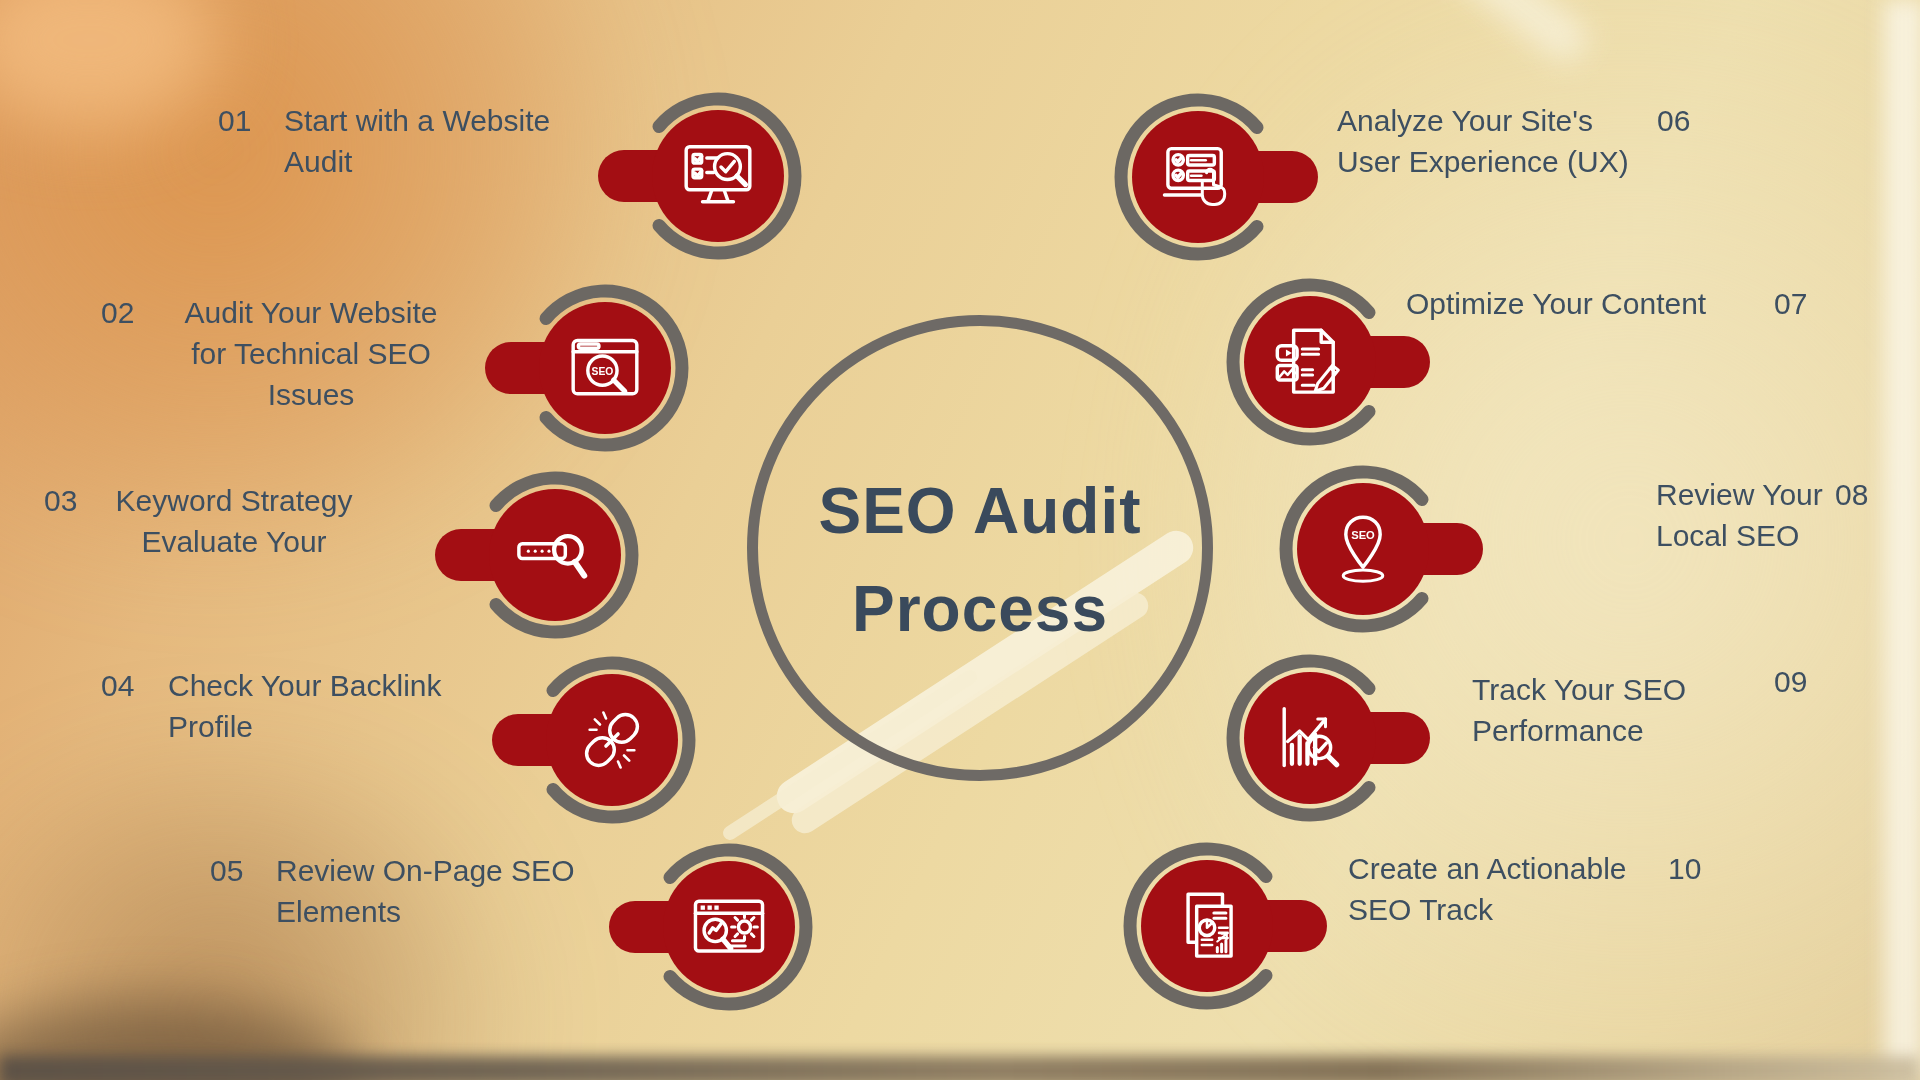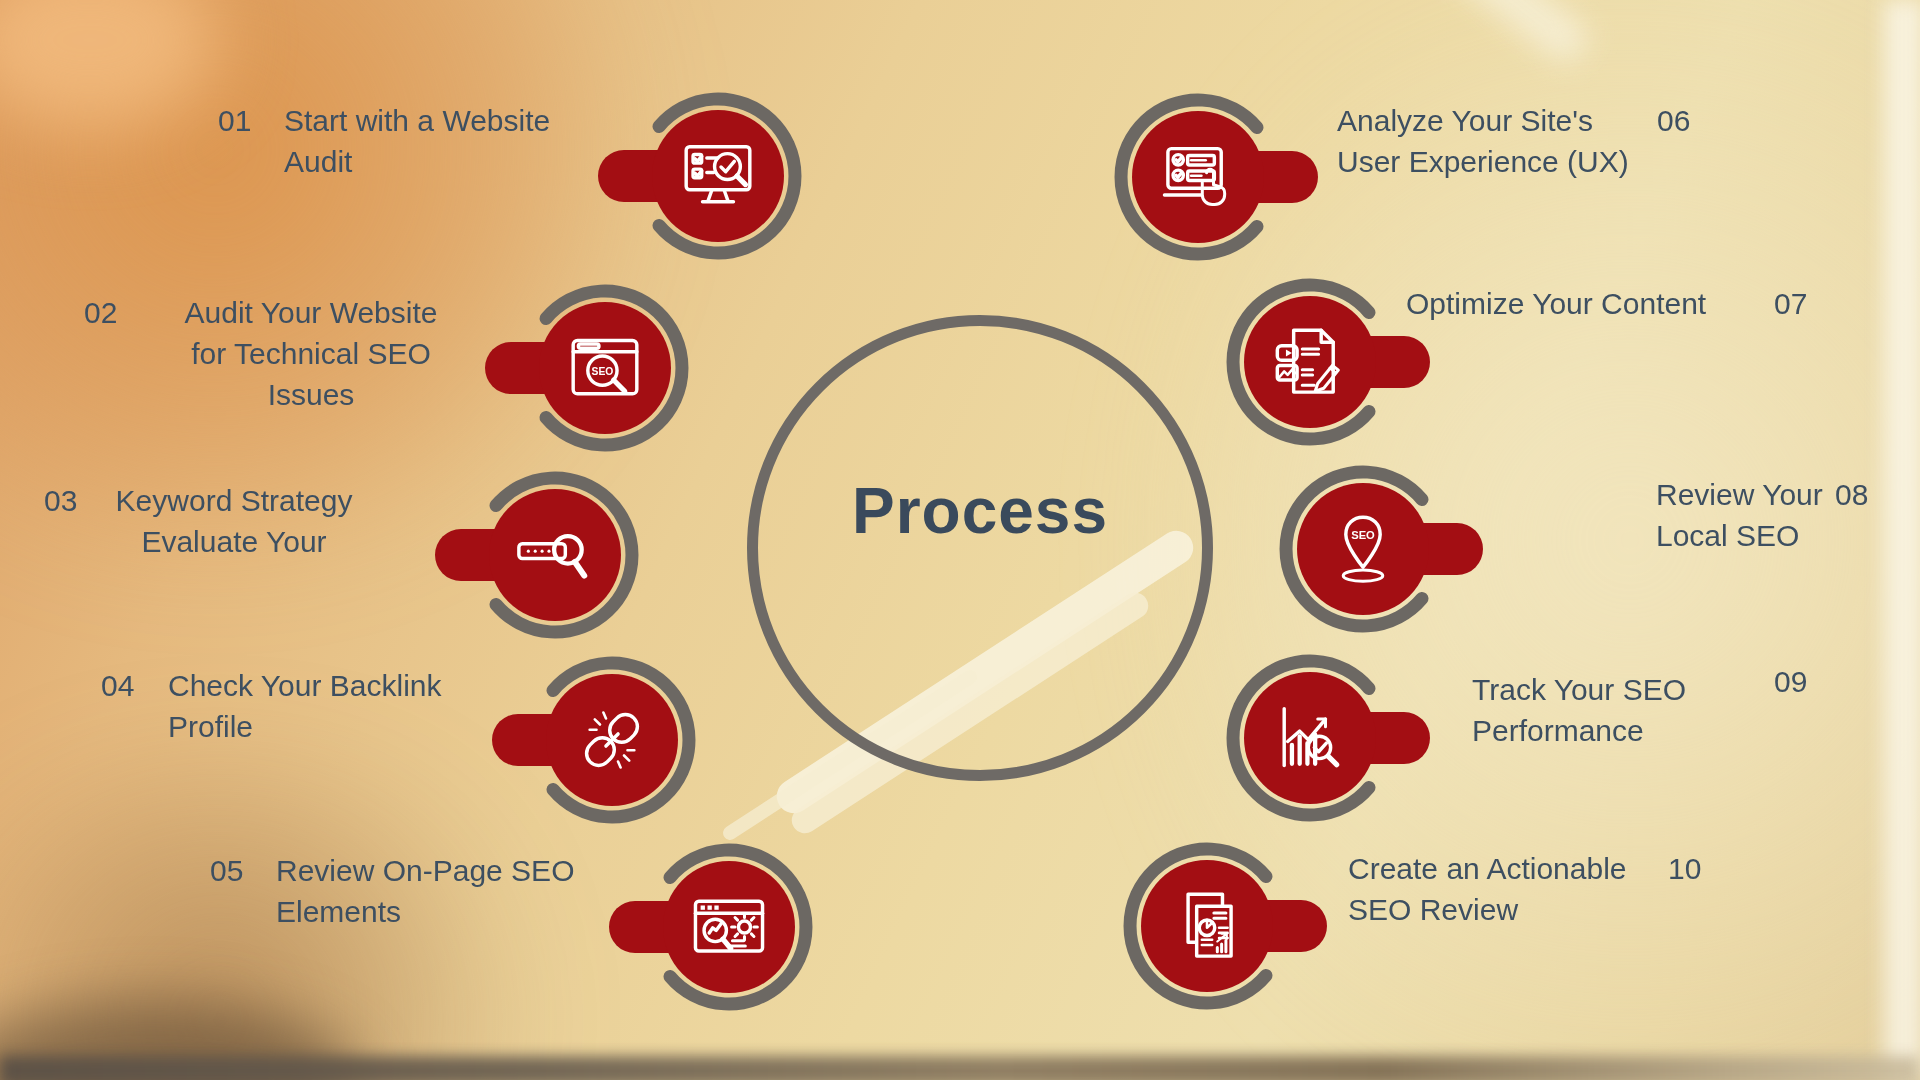--- a/index.html
+++ b/index.html
@@ -35,21 +35,21 @@
   .brush-b{left:760px;top:700px;width:420px;height:26px;background:rgba(246,237,210,.8);transform:rotate(-33deg);}
   .brush-c{left:700px;top:748px;width:300px;height:14px;background:rgba(246,237,210,.75);transform:rotate(-33deg);}
   .center-title{position:absolute;left:700px;top:462px;width:560px;z-index:4;
     text-align:center;color:#3a4a5c;font-size:64px;font-weight:700;line-height:98px;letter-spacing:1px;}
 
   
   .num,.stx{position:absolute;color:#3d4f61;font-weight:400;font-size:30px;line-height:41px;z-index:5;white-space:nowrap;}
   .stx span{display:block;}
   .stx.ctr{text-align:center;}
   .n1{left:218px;top:100px;}   .t1{left:284px;top:100px;}
-  .n2{left:84px;top:292px;}   .t2{left:155px;top:292px;width:312px;}
+  .n2{left:101px;top:292px;}   .t2{left:155px;top:292px;width:312px;}
   .n3{left:44px;top:480px;}    .t3{left:100px;top:480px;width:268px;}
   .n4{left:101px;top:665px;}   .t4{left:168px;top:665px;}
   .n5{left:210px;top:850px;}   .t5{left:276px;top:850px;}
   .n6{left:1657px;top:100px;}  .t6{left:1337px;top:100px;}
   .n7{left:1774px;top:283px;}  .t7{left:1406px;top:283px;}
   .n8{left:1835px;top:474px;}  .t8{left:1656px;top:474px;}
   .n9{left:1774px;top:661px;}  .t9{left:1472px;top:661px;margin-top:8px;}
   .n10{left:1668px;top:848px;} .t10{left:1348px;top:848px;}
 
   
@@ -198,20 +198,21 @@
 <div class="blob corner-streak"></div>
 <div class="blob right-edge"></div>
 <div class="blob bottom-corner"></div>
 <div class="blob bottom-strip"></div>
 
 <div class="brush brush-a"></div>
 <div class="brush brush-b"></div>
 <div class="brush brush-c"></div>
 <div class="center-ring"></div>
 <div class="center-title">
+  <div>SEO Audit</div>
   <div>Process</div>
 </div>
 
 <div class="num n1">01</div>
 <div class="stx t1">
     <span>Start with a Website</span>
     <span>Audit</span>
   </div>
 
 <div class="num n2">02</div>
@@ -258,21 +259,21 @@
 
 <div class="num n9">09</div>
 <div class="stx t9">
     <span>Track Your SEO</span>
     <span>Performance</span>
   </div>
 
 <div class="num n10">10</div>
 <div class="stx t10">
     <span>Create an Actionable</span>
-    <span>SEO Review</span>
+    <span>SEO Track</span>
   </div>
 
 <svg class="medallion m1" viewBox="0 0 260 176">
   <rect class="tab" x="48" y="62" width="124" height="52" rx="26"></rect>
   <path class="ring" d="M109 38.5 A77 77 0 1 1 109 137.5"></path>
   <circle class="disc" cx="168" cy="88" r="66"></circle>
   <use href="#ic1" x="125" y="45" width="86" height="86"></use>
 </svg>
 <svg class="medallion m2" viewBox="0 0 260 176">
   <rect class="tab" x="48" y="62" width="124" height="52" rx="26"></rect>

